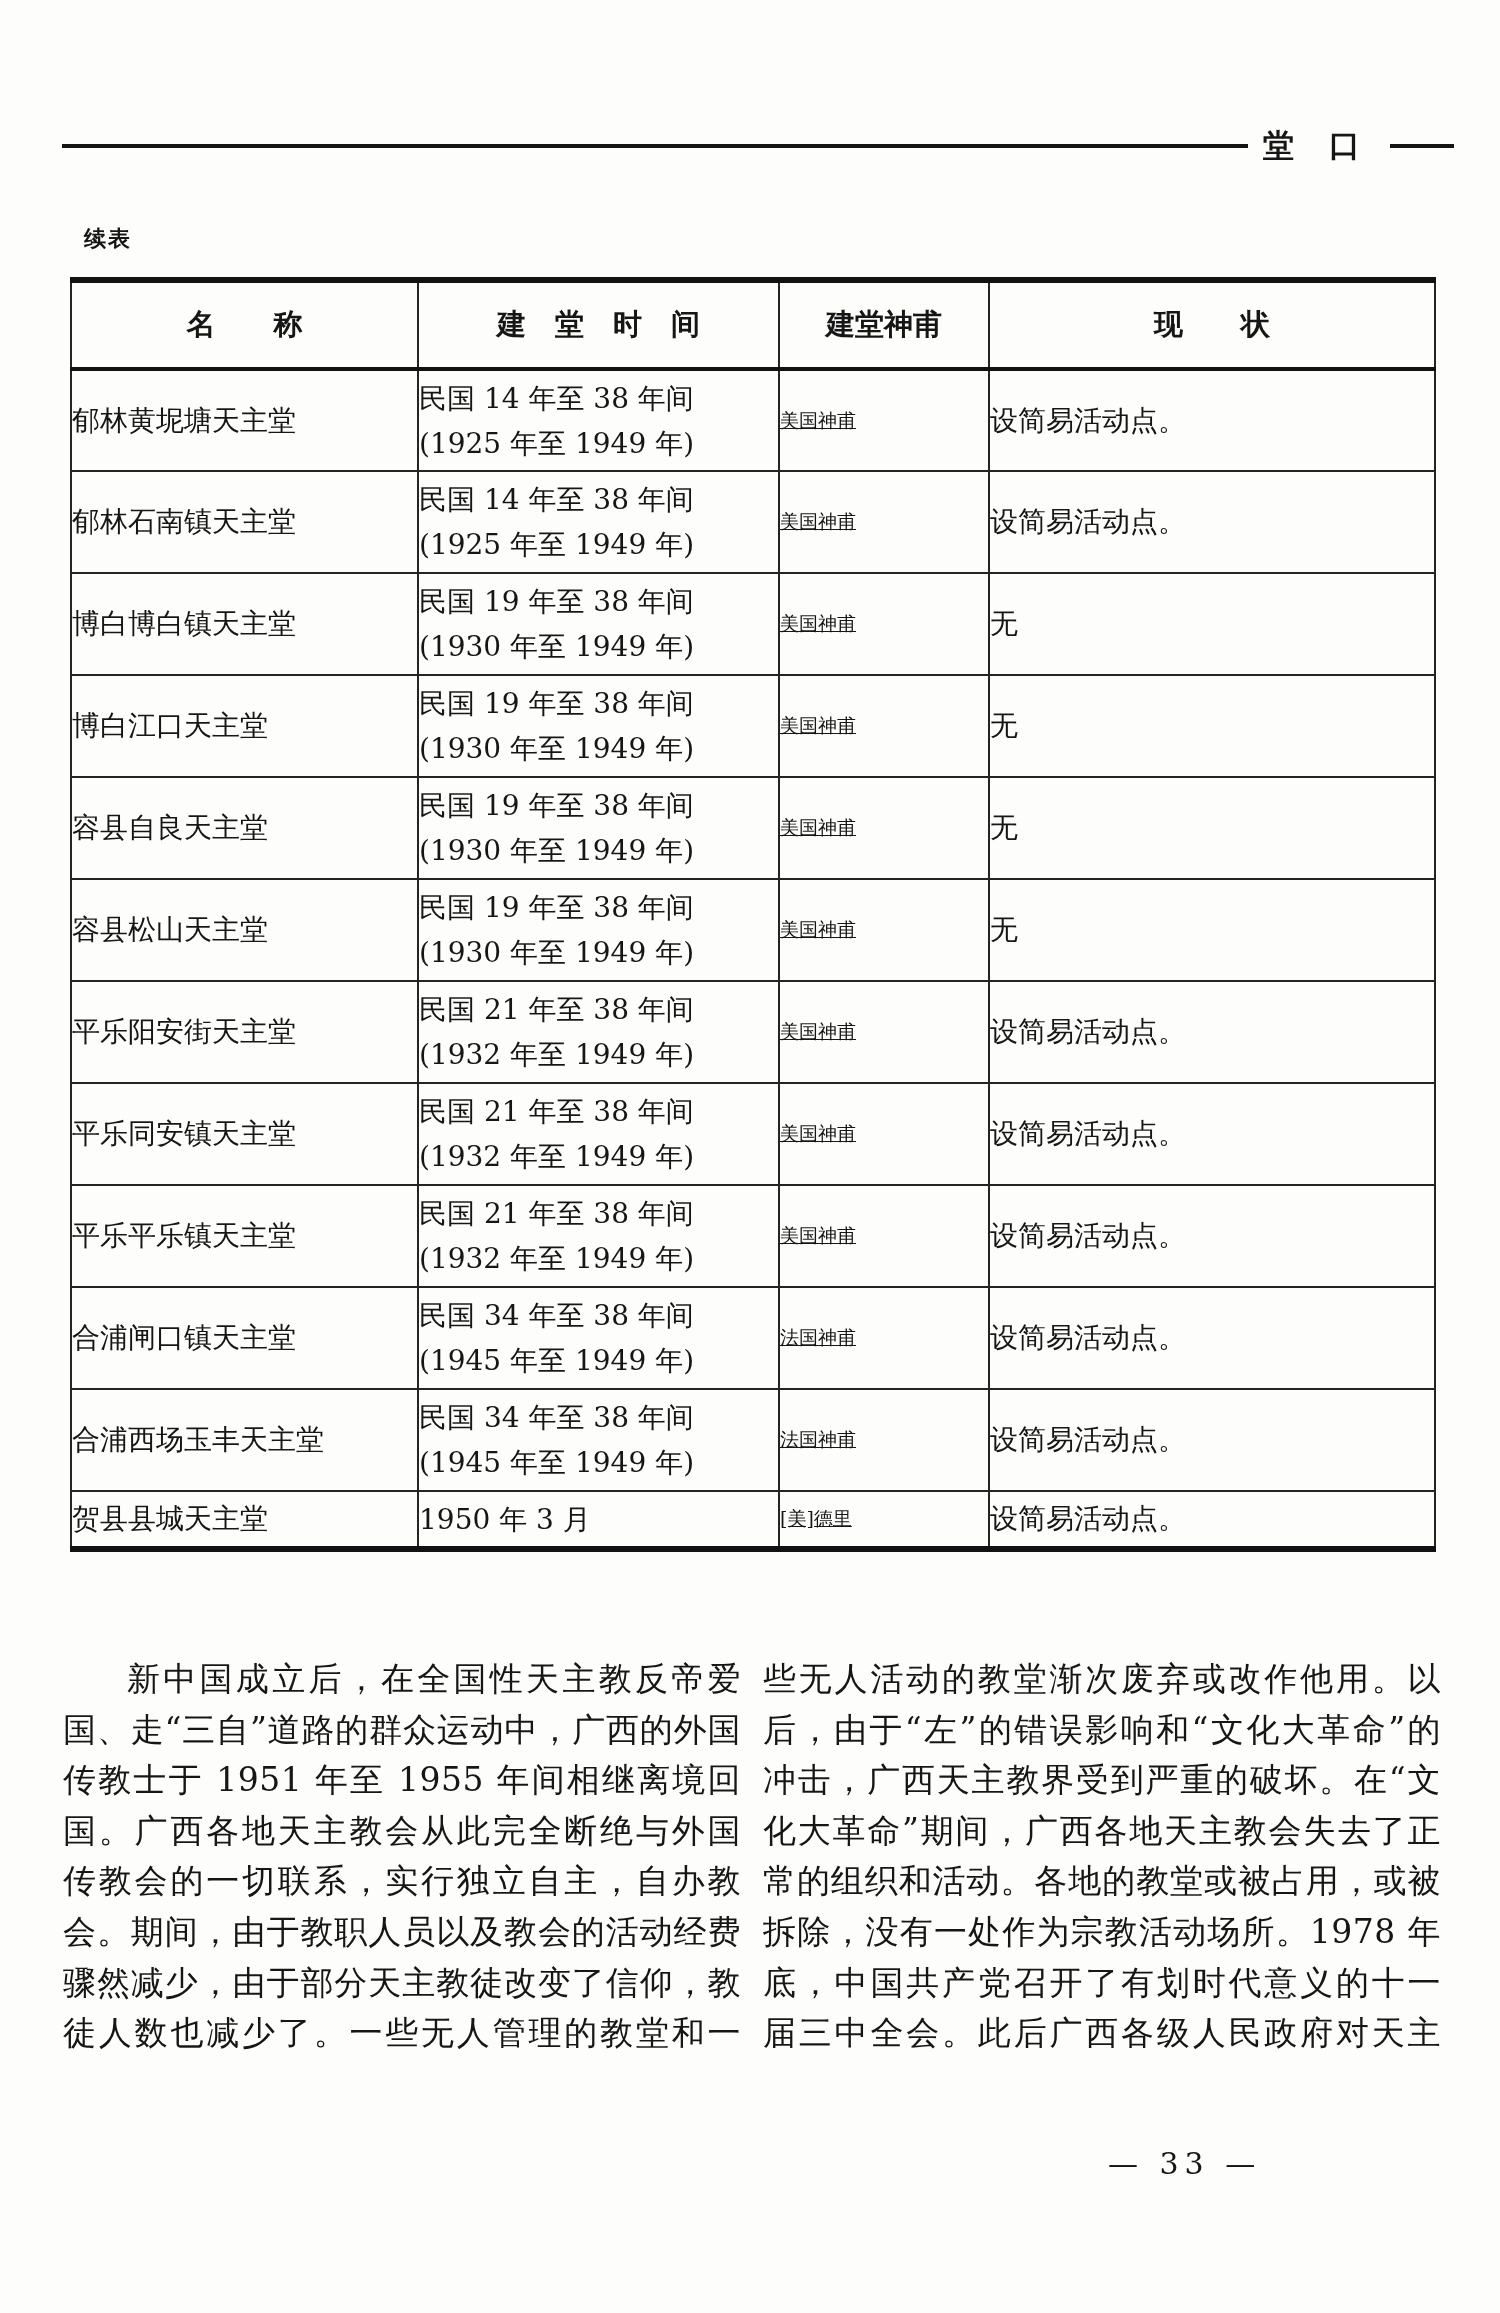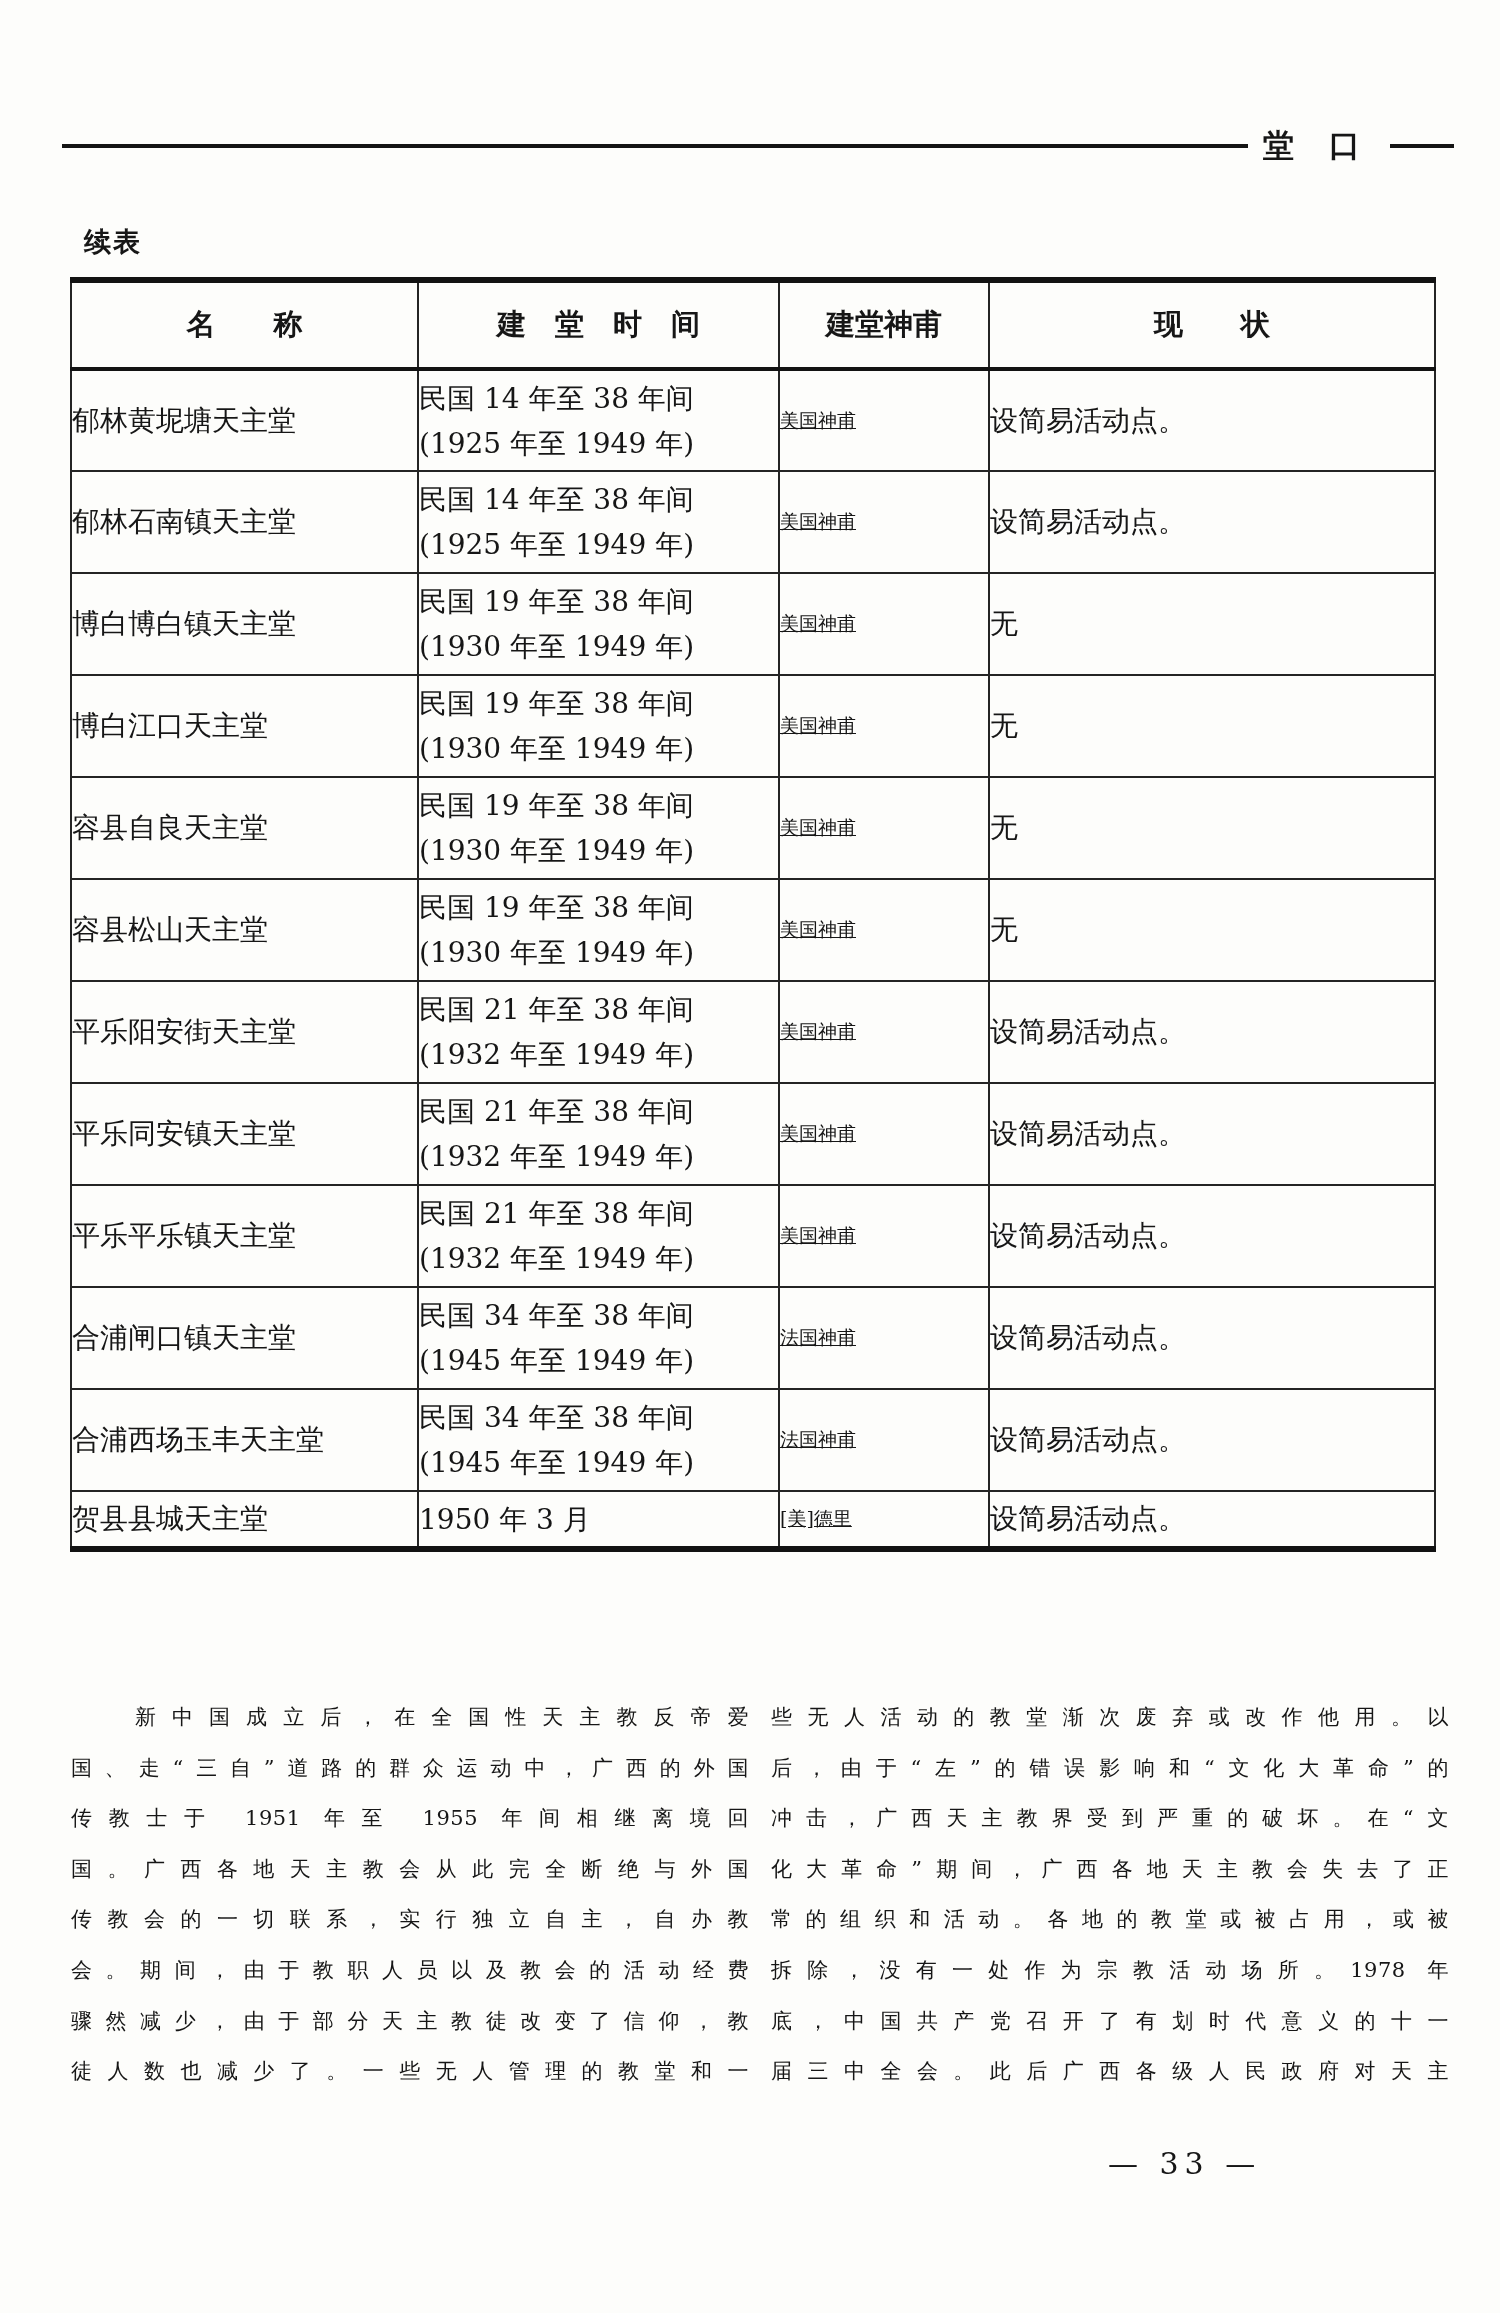--- a/index.html
+++ b/index.html
@@ -12,21 +12,21 @@
     overflow: hidden;
   }
   .page { position: absolute; inset: 0; }
 
   
   .head-rule-left  { position: absolute; top: 144px; left: 62px;  width: 1186px; height: 4px; background: #141414; }
   .head-title      { position: absolute; top: 125px; left: 1263px; font-size: 31px; font-weight: bold; letter-spacing: 2px; }
   .head-rule-right { position: absolute; top: 144px; left: 1390px; width: 64px; height: 4px; background: #141414; }
 
   
-  .table-label { position: absolute; top: 224px; left: 84px; font-size: 27px; font-weight: bold; letter-spacing: 2px; }
+  .table-label { position: absolute; top: 224px; left: 84px; font-size: 22px; font-weight: bold; letter-spacing: 2px; }
 
   
   table.churches {
     position: absolute; top: 277px; left: 70px;
     width: 1364px;
     border-collapse: collapse;
     table-layout: fixed;
     border-top: 6px solid #121212;
     border-bottom: 6px solid #121212;
     border-left: 2px solid #2a2a2a;
@@ -47,21 +47,21 @@
     margin-left: 48px;
   }
   table.churches tbody tr { height: 102px; }
   table.churches tbody tr:last-child { height: 58px; }
   td.col-name   { font-weight: normal; font-size: 28px; padding-left: 16px; }
   td.col-time   { font-size: 28px; padding-left: 22px; line-height: 45px; }
   td.col-priest { font-size: 19px; padding-left: 18px; text-decoration: underline; }
   td.col-status { font-size: 28px; padding-left: 22px; }
 
   
-  .text-col { position: absolute; top: 1692px; width: 678px; font-size: 21px; margin-left: 8px; }
+  .text-col { position: absolute; top: 1654px; width: 678px; font-size: 33px; }
   .text-col.left  { left: 63px; }
   .text-col.right { left: 763px; }
   .text-line {
     line-height: 50.6px;
     height: 50.6px;
     text-align: justify;
     text-align-last: justify;
     letter-spacing: 0.5px;
     white-space: nowrap;
   }

